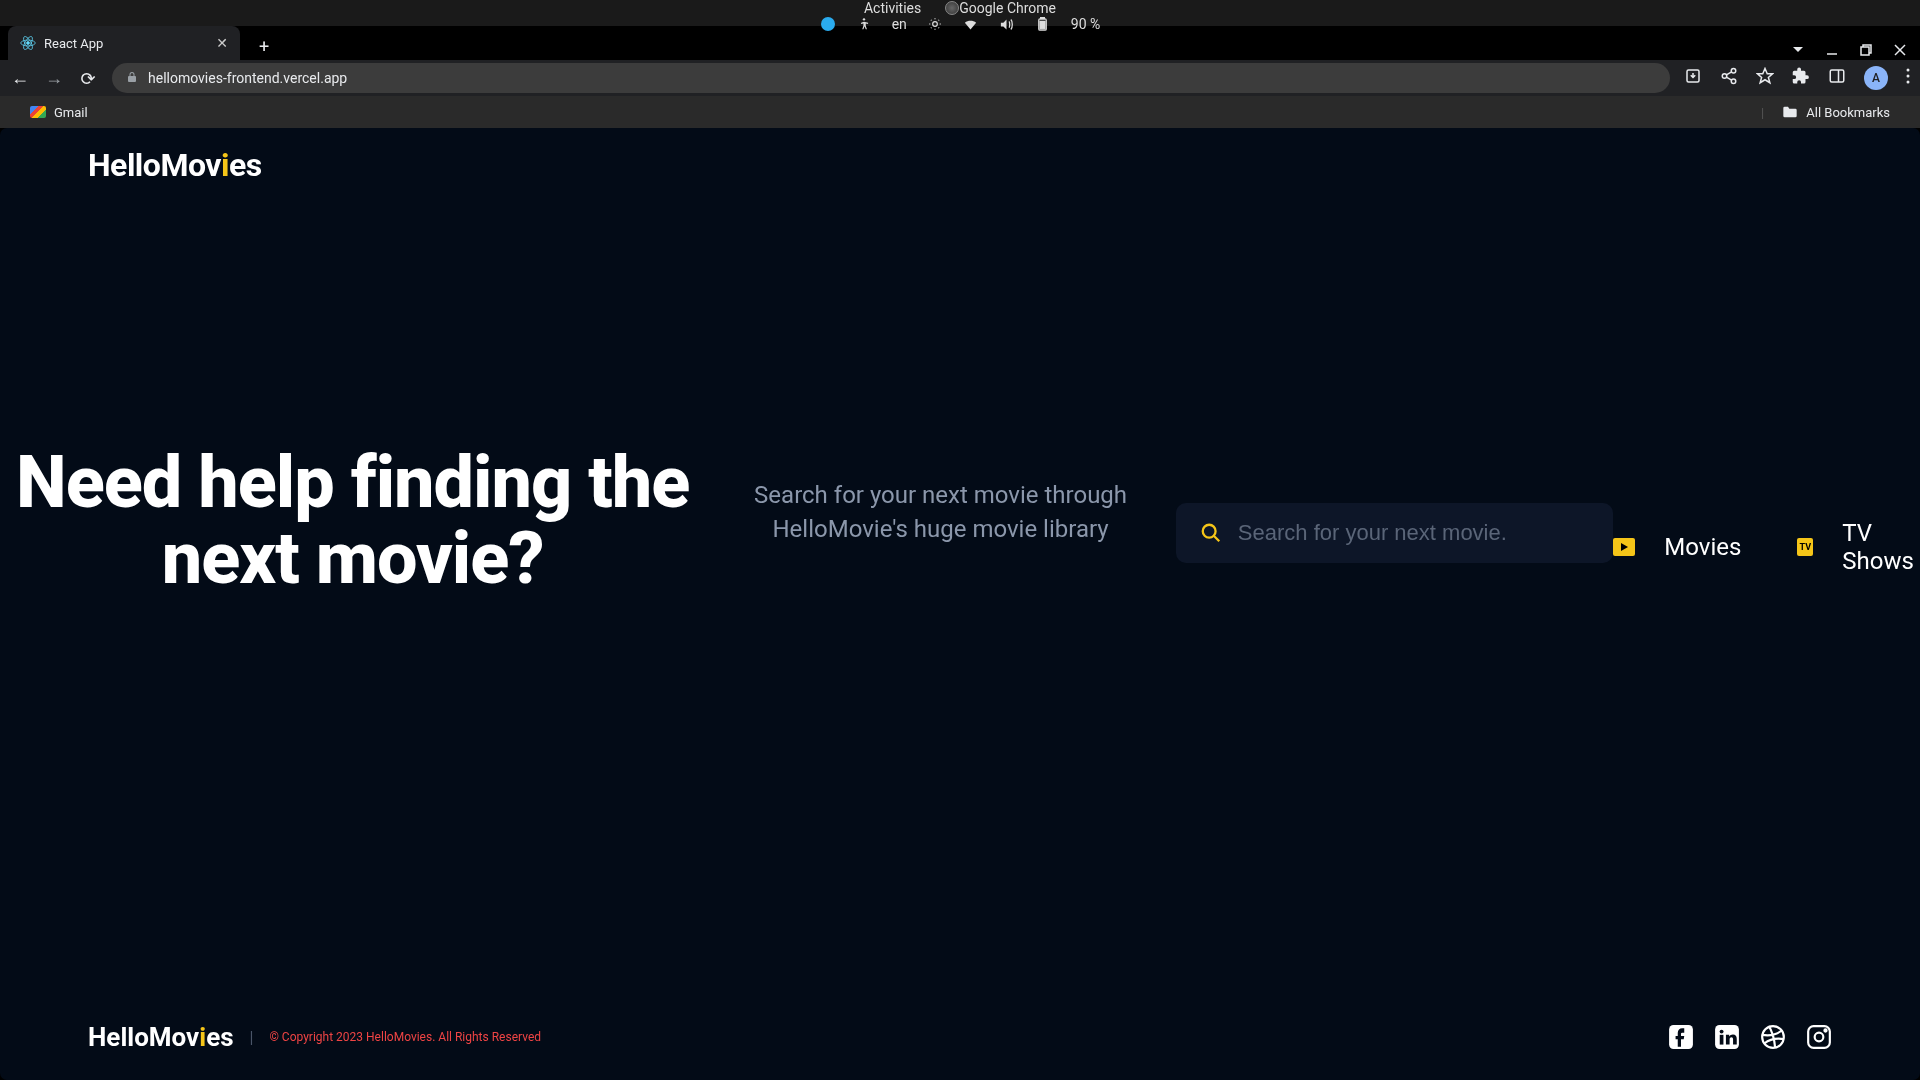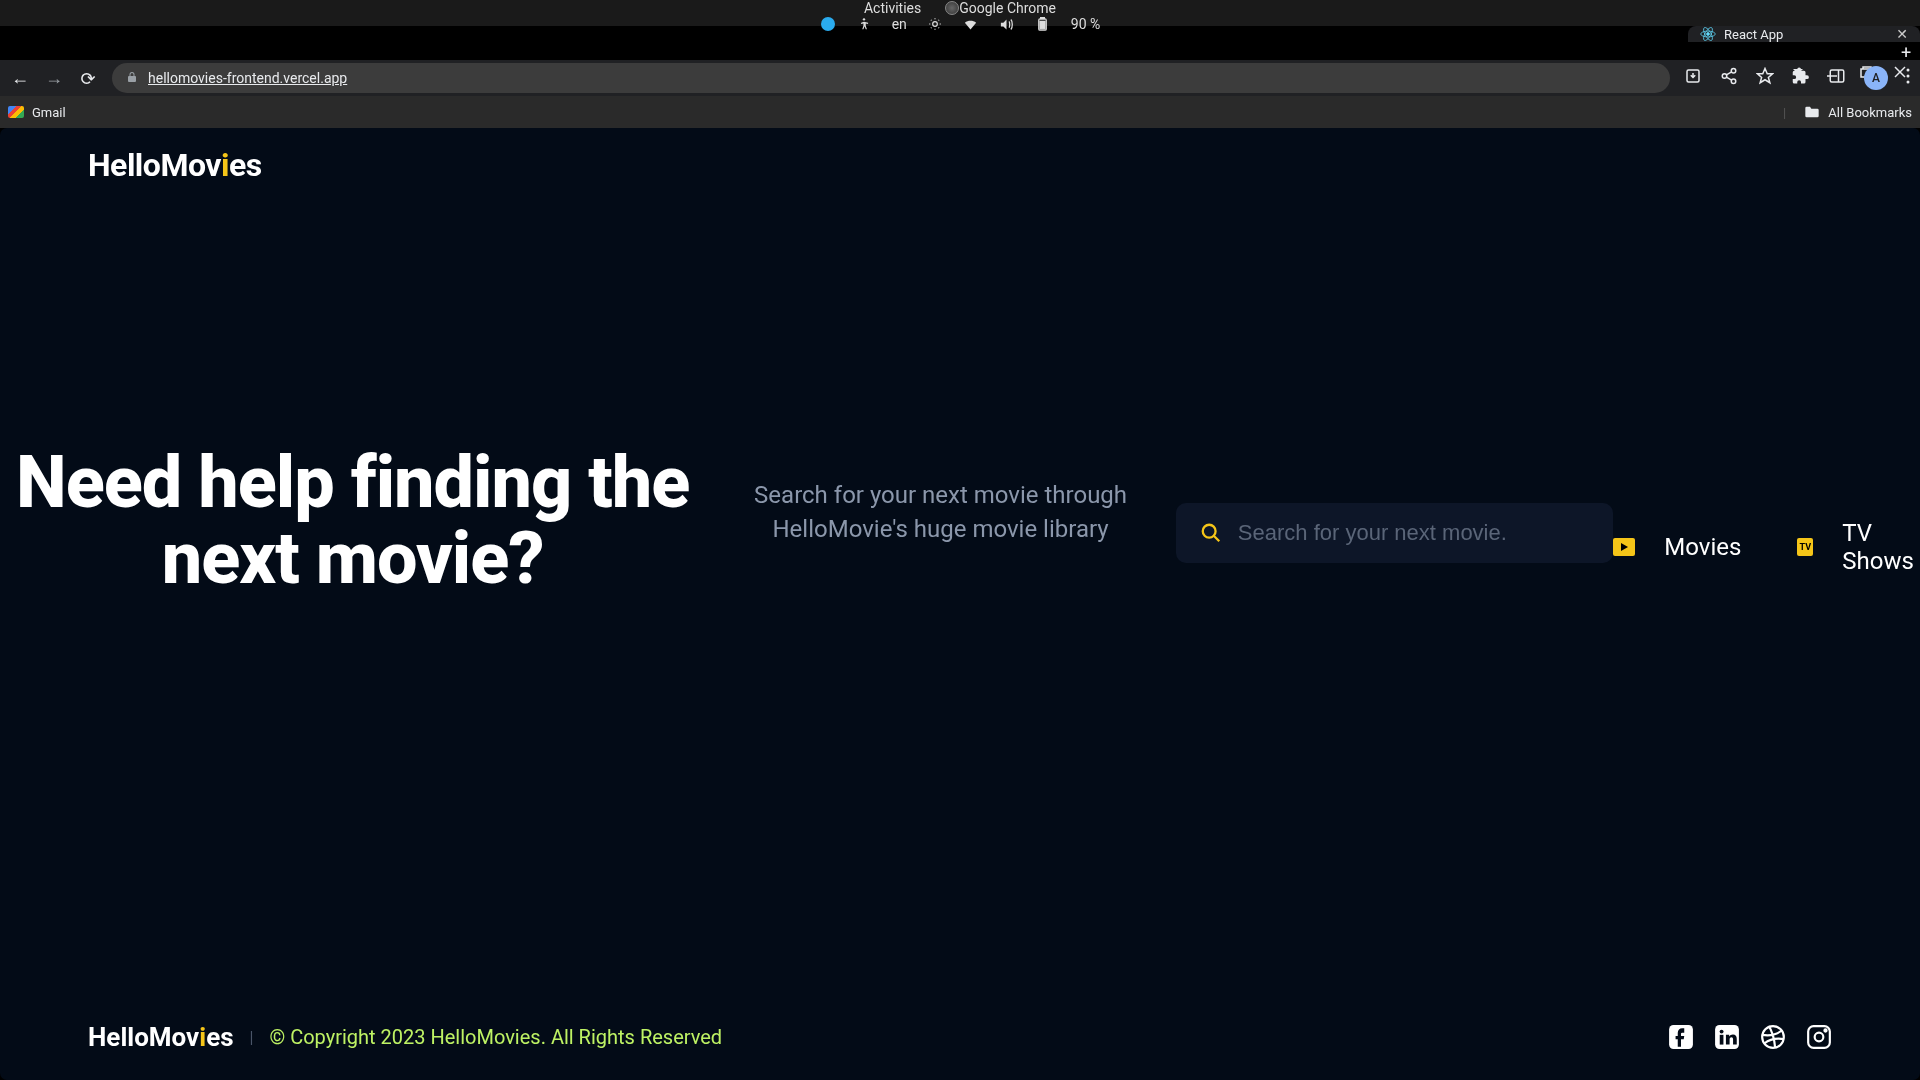--- a/index.html
+++ b/index.html
@@ -35,21 +35,20 @@
 .tray-icon { width: 16px; height: 16px; display: inline-flex; align-items: center; justify-content: center; }
 .telegram-dot { width: 14px; height: 14px; border-radius: 50%; background: #2AABEE; }
 
 
 .tab-strip {
   height: 34px;
   background: #000;
   display: flex;
   align-items: flex-end;
   padding-left: 8px;
-  flex-direction: column;
 }
 .tab {
   height: 34px;
   background: #202124;
   border-radius: 8px 8px 0 0;
   display: flex;
   align-items: center;
   padding: 0 12px;
   gap: 8px;
   min-width: 232px;
@@ -92,38 +91,37 @@
   flex: 1;
   height: 30px;
   background: #3c3c3c;
   border-radius: 15px;
   display: flex;
   align-items: center;
   padding: 0 14px;
   gap: 10px;
   color: #e8eaed;
   font-size: 14px;
-  text-decoration: underline;
 }
 .lock-icon { color: #9aa0a6; font-size: 12px; }
 .toolbar-right { display: flex; gap: 18px; align-items: center; color: #e8eaed; }
 .avatar-circle {
   width: 24px; height: 24px; border-radius: 50%;
   background: #8ab4f8; color: #202124;
   display: flex; align-items: center; justify-content: center;
   font-size: 12px; font-weight: 500;
 }
 
 
 .bookmarks-bar {
   height: 32px;
   background: #2a2a2a;
   display: flex;
   align-items: center;
-  padding: 0 8px;
+  padding: 0 30px;
   font-size: 13px;
   color: #e8eaed;
   gap: 24px;
 }
 .bookmark-item { display: flex; align-items: center; gap: 8px; cursor: pointer; }
 .gmail-icon {
   width: 16px; height: 12px;
   background: linear-gradient(135deg, #4285f4 0%, #4285f4 30%, #ea4335 30%, #ea4335 50%, #fbbc04 50%, #fbbc04 70%, #34a853 70%);
   border-radius: 2px;
 }
@@ -218,21 +216,21 @@
   font-weight: 700;
 }
 
 .app-footer {
   padding: 20px 88px 28px 88px;
   display: flex;
   align-items: center;
   gap: 16px;
 }
 .footer-divider { color: #4a5568; }
-.copyright { color: #bef264; font-size: 20px; }
+.copyright { color: #ef4444; font-size: 12px; }
 .social-row { margin-left: auto; display: flex; gap: 20px; }
 .social-icon { width: 26px; height: 26px; color: #fff; cursor: pointer; }
 </style>
 </head>
 <body>
 
 <div class="gnome-bar">
   <div class="gnome-left">
     <span>Activities</span>
     <span class="gnome-app">

